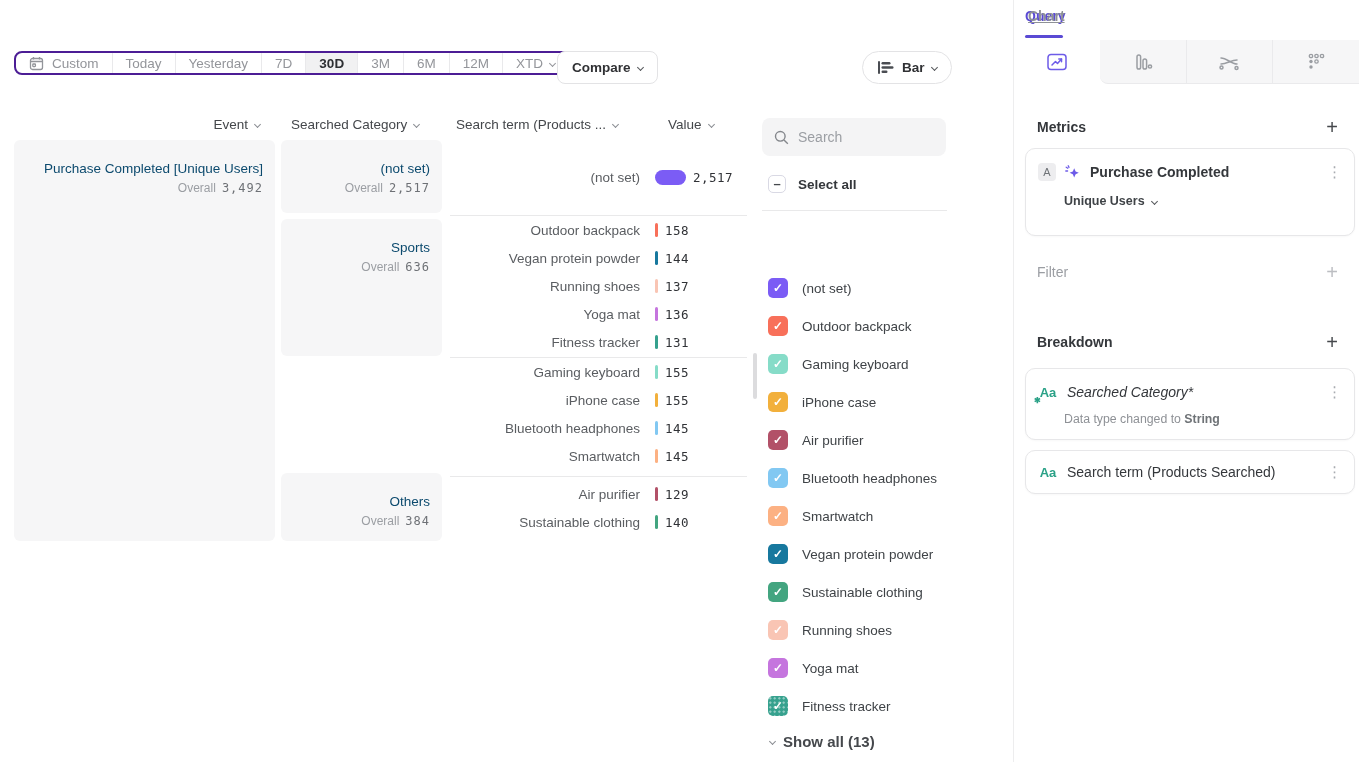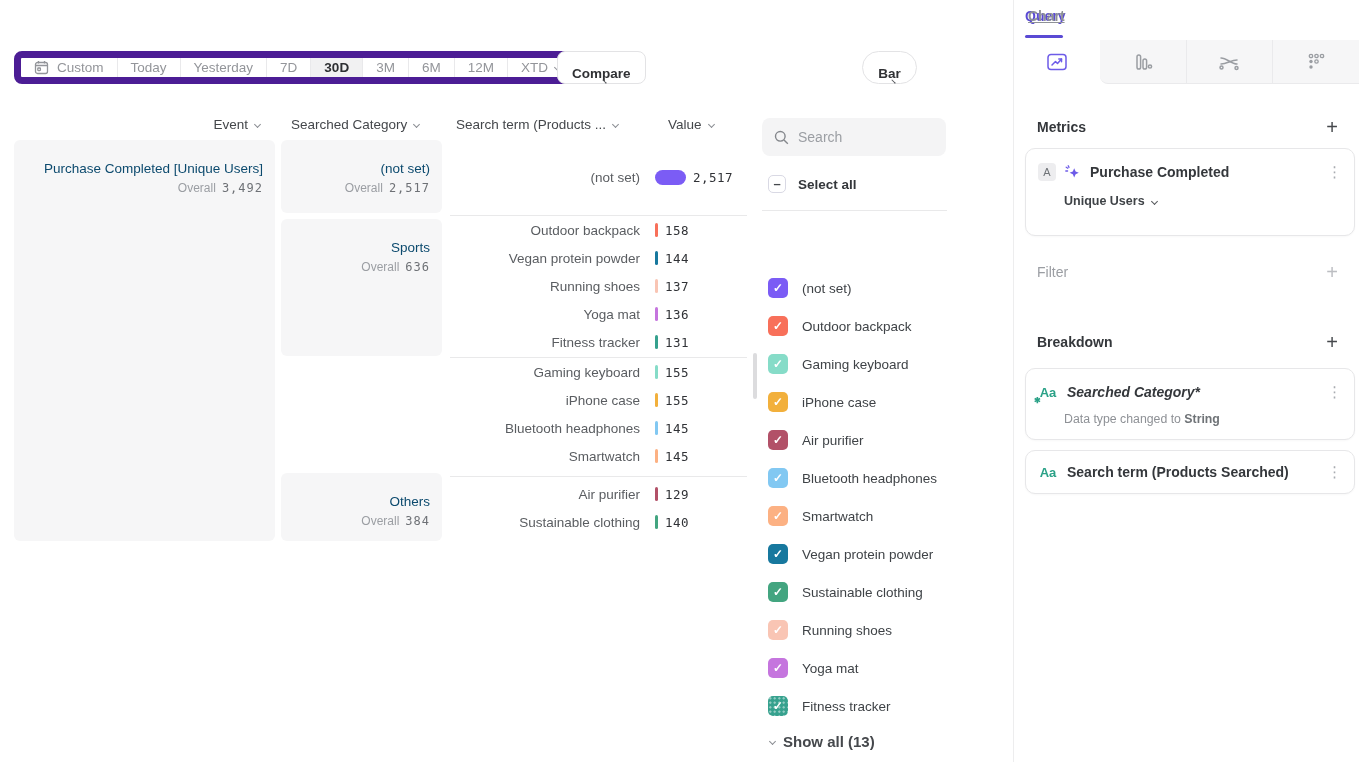--- a/index.html
+++ b/index.html
@@ -4,26 +4,26 @@
 <style>
   * { box-sizing: border-box; margin: 0; padding: 0; }
   html,body { background:#fff; }
   body { font-family:"Liberation Sans", sans-serif; color:#3c4043; }
   #app { position:relative; width:1359px; height:762px; background:#fff; overflow:hidden; }
 
   .chev { display:inline-block; width:6px; height:6px; border-right:1.5px solid currentColor; border-bottom:1.5px solid currentColor; transform:rotate(45deg); margin-left:7px; vertical-align:2px; }
   .chev.sm { width:5px; height:5px; }
 
   
-  .seg { position:absolute; left:14px; top:51px; height:33px; display:flex; align-items:stretch; border:7px solid #4c1d95; border-radius:8px; background:#fff; overflow:hidden; }
+  .seg { position:absolute; left:14px; top:51px; height:24px; display:flex; align-items:stretch; border:2px solid #4c1d95; border-radius:8px; background:#fff; overflow:hidden; }
   .seg-item { display:flex; align-items:center; padding:0 13px; font-size:13.5px; color:#93959a; border-left:1px solid #e9e9eb; cursor:pointer; white-space:nowrap; }
   .seg-item:first-child { border-left:none; }
   .seg-item.active { background:#f1f1f2; color:#2e3033; font-weight:700; }
   .seg-item .cal { margin-right:8px; display:flex; }
-  .btn { position:absolute; height:33px; display:flex; align-items:center; padding:14px 14px; border:1px solid #e3e3e5; border-radius:8px; background:#fff; font-size:13.5px; font-weight:600; color:#303134; cursor:pointer;flex-direction:column; }
+  .btn { position:absolute; height:33px; display:flex; align-items:center; padding:14px 14px; border:1px solid #e3e3e5; border-radius:8px; background:#fff; font-size:13.5px; font-weight:600; color:#303134; cursor:pointer; }
   .btn .chev { color:#55575b; }
   #bar-btn { border-radius:17px; }
   #bar-btn svg { margin-right:8px; }
 
   
   .hdr { position:absolute; top:117px; font-size:13.5px; color:#44474b; white-space:nowrap; cursor:pointer; }
   .hdr .chev { color:#8a8d92; }
 
   
   .cell { position:absolute; background:#f6f6f7; border-radius:6px; padding:20px 12px 0 12px; text-align:right; cursor:pointer; }
@@ -77,21 +77,21 @@
   .card { position:absolute; left:1025px; width:330px; background:#fff; border:1px solid #e7e7e9; border-radius:10px; box-shadow:0 1px 2px rgba(0,0,0,.03); cursor:pointer; }
   .card .row1 { display:flex; align-items:center; padding:14px 12px 0 12px; }
   .card .kebab { margin-left:auto; color:#a8abb0; font-size:15px; letter-spacing:0; line-height:14px; cursor:pointer; }
   .abadge { width:18px; height:18px; background:#ededef; border-radius:4px; font-size:11px; color:#6f7377; display:flex; align-items:center; justify-content:center; }
   .spark { margin-left:8px; display:flex; }
   .mname { margin-left:9px; font-size:14px; font-weight:600; color:#34373b; }
   .mrow2 { display:flex; align-items:center; margin:13px 0 0 38px; font-size:12.5px; font-weight:700; color:#3f4347; cursor:pointer; }
   .mrow2 .chev { color:#55575b; }
   .aa { position:relative; width:20px; height:18px; font-size:13px; font-weight:700; color:#2aa187; display:flex; align-items:center; justify-content:center; }
   .aa .star { position:absolute; left:-4px; bottom:-4px; font-size:8px; color:#2aa187; }
-  .bname { margin-left:9px; font-size:14px; font-weight:700; color:#34373b; }
+  .bname { margin-left:9px; font-size:14px; font-weight:400; color:#34373b; }
   .bname.mod { font-style:italic; }
   .bnote { margin:11px 0 0 38px; font-size:12.3px; color:#8e9196; }
   .bnote b { color:#6f7377; }
 </style>
 </head>
 <body>
 
 <div id="app">
 
   <div class="seg">

